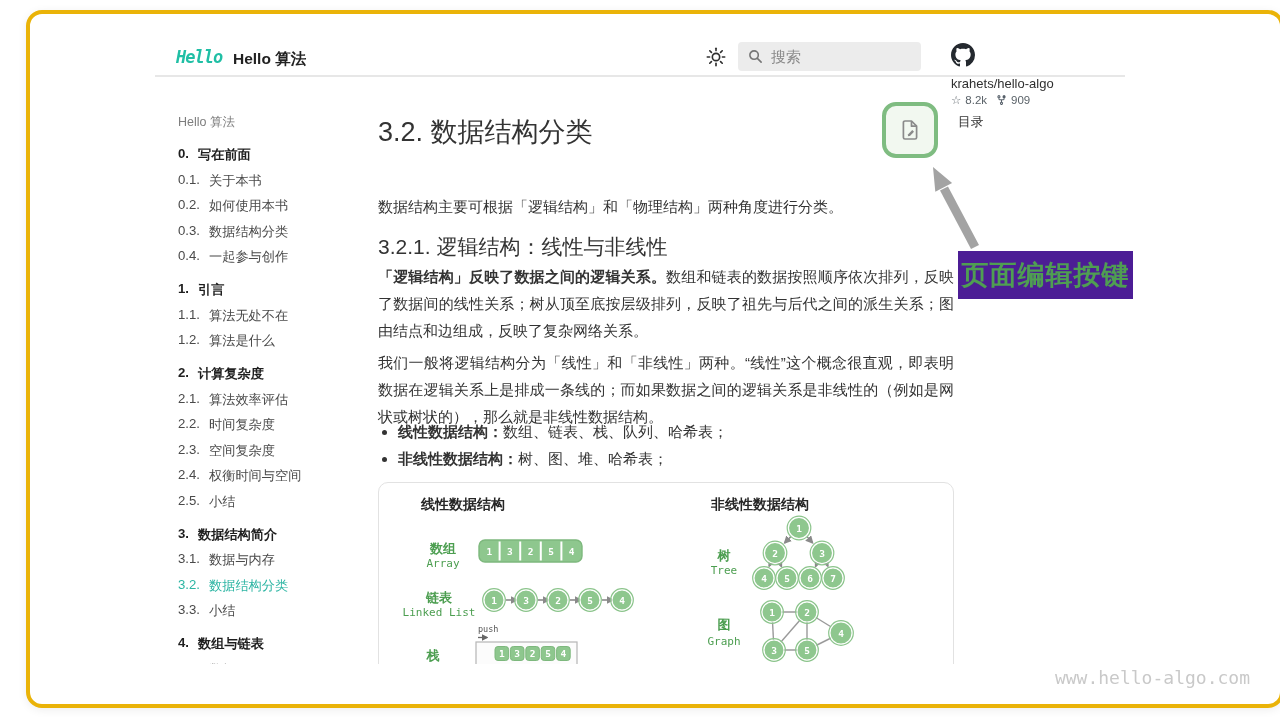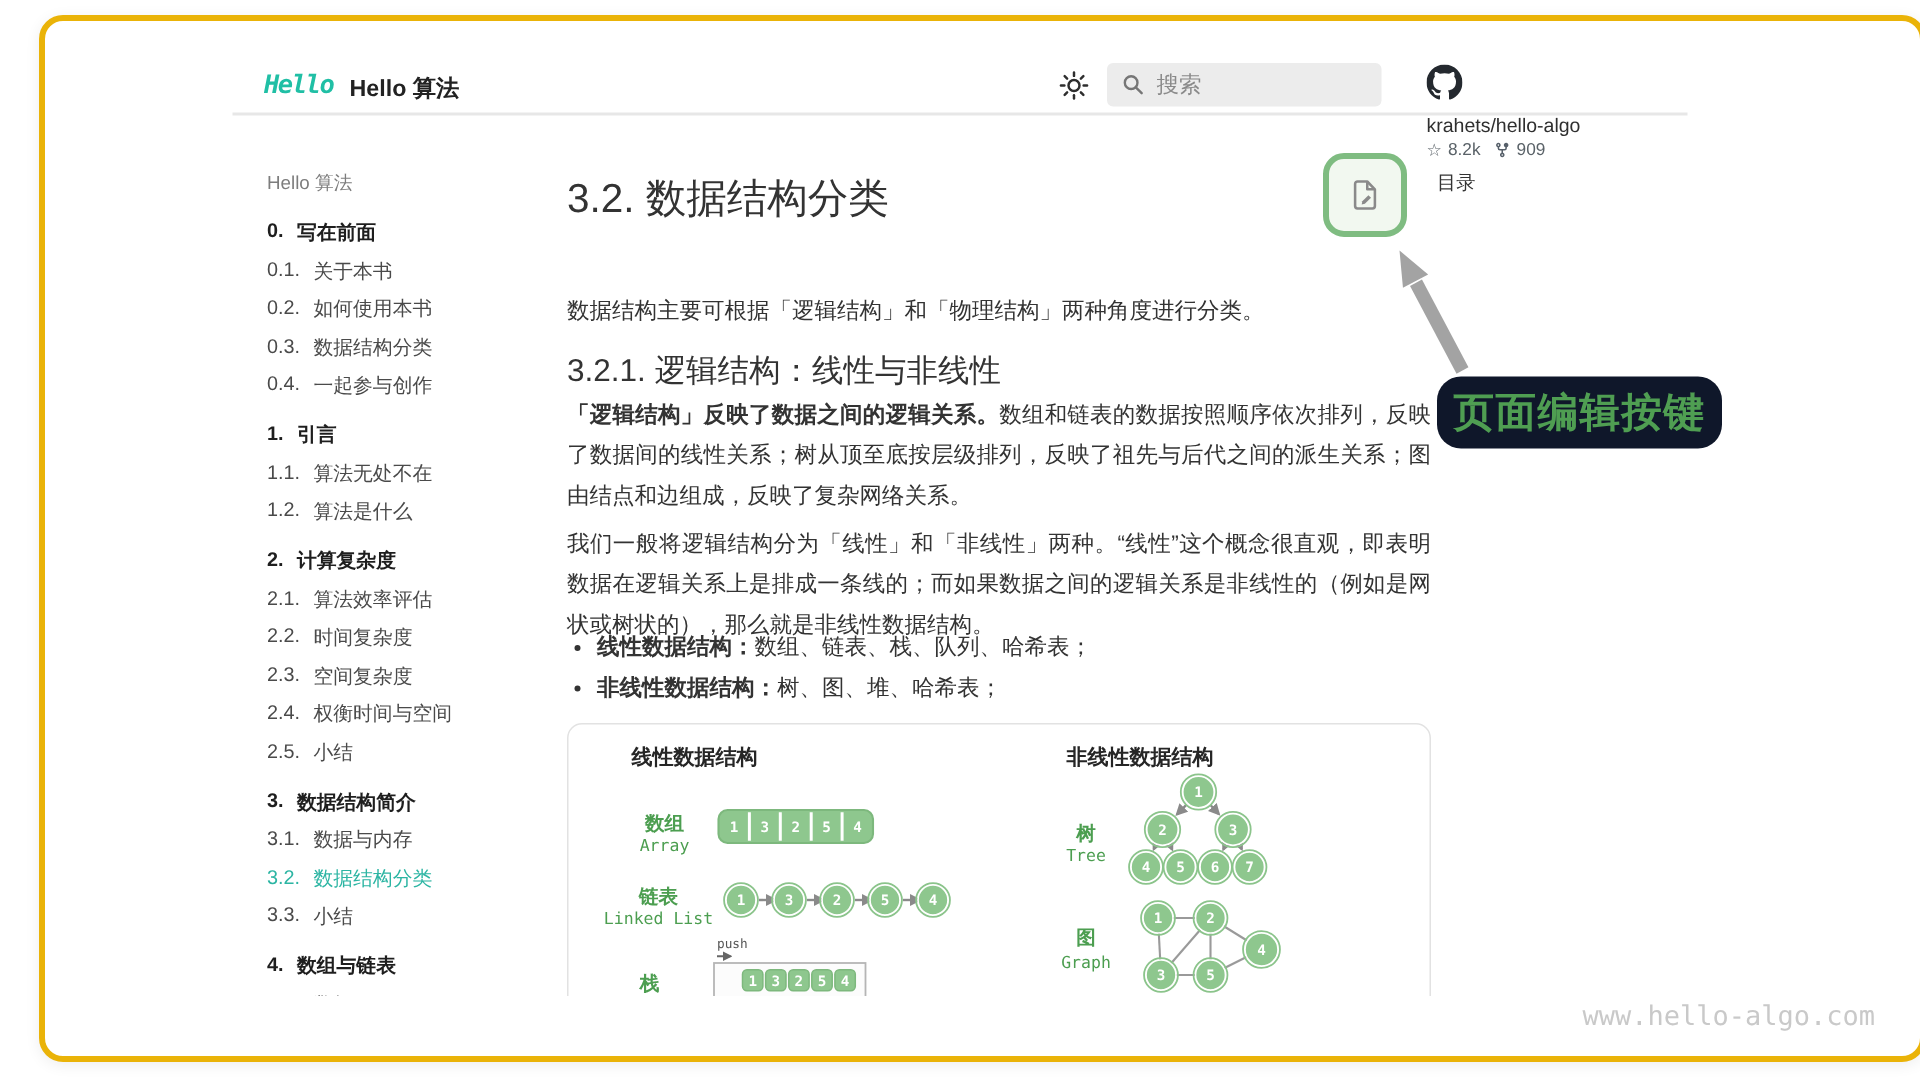--- a/index.html
+++ b/index.html
@@ -55,21 +55,21 @@
   .node { fill:#8ec78e; stroke:#fff; stroke-width:1.1; }
   .ring { fill:none; stroke:#8bc48b; stroke-width:1.2; }
   .ntext { fill:#fff; font:bold 9.5px "DejaVu Sans Mono",monospace; text-anchor:middle; }
   .edge { stroke:#8a8a8a; stroke-width:1.6; fill:none; }
   .gedge { stroke:#9a9a9a; stroke-width:1.4; }
 
   
   .edit-btn { left:852px; top:88px; width:56px; height:56px; border:4.5px solid #7fbc81; border-radius:14px;
               background:#f2f8f0; display:flex; align-items:center; justify-content:center; cursor:pointer; }
   .ann-arrow { left:885px; top:148px; width:90px; height:95px; pointer-events:none; }
-  .ann-label { left:928px; top:237px; width:190px; height:48px; background:#0f172a; border-radius:16px;
+  .ann-label { left:928px; top:237px; width:175px; height:48px; background:#4c1d95; border-radius:0;
                display:flex; align-items:center; justify-content:center;
                font-size:27px; font-weight:bold; color:#4f9e52; letter-spacing:1px; }
   .wm { right:30px; bottom:16px; font-family:"DejaVu Sans Mono",monospace; font-size:18px; color:#c9c9c9; }
 </style>
 </head>
 <body>
 
 <div class="card">
   <div class="viewport">
 

